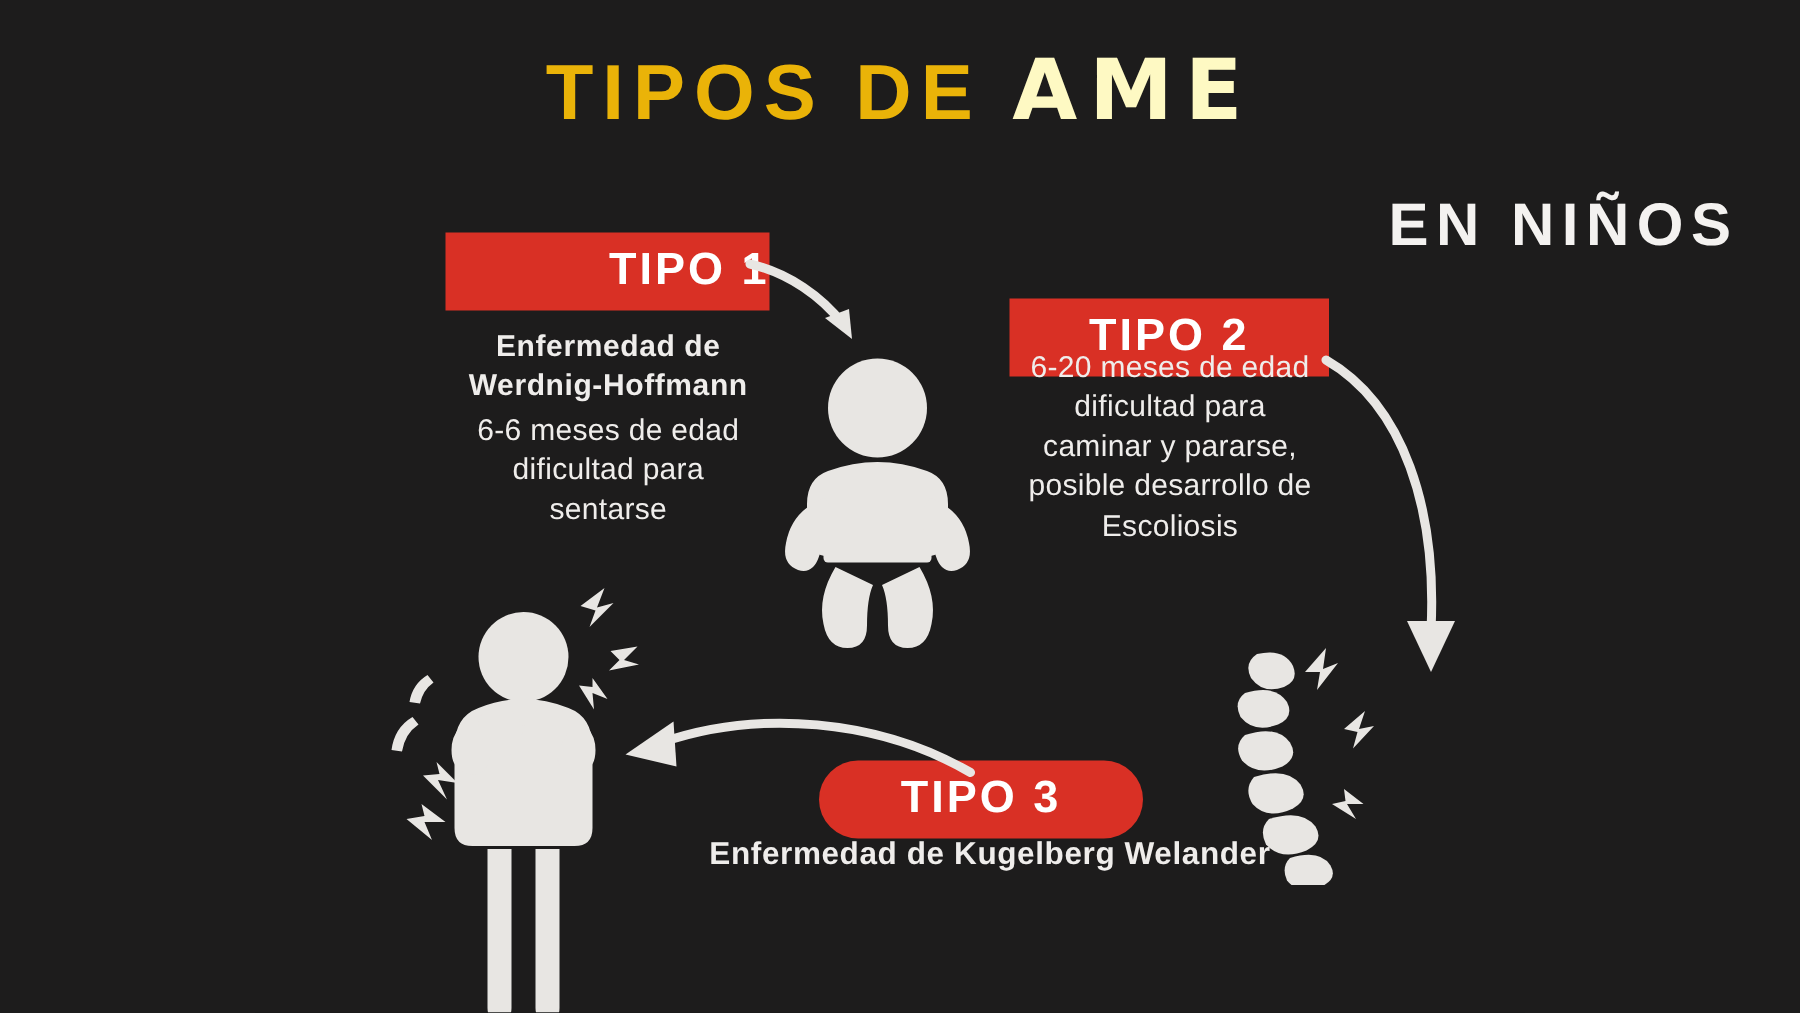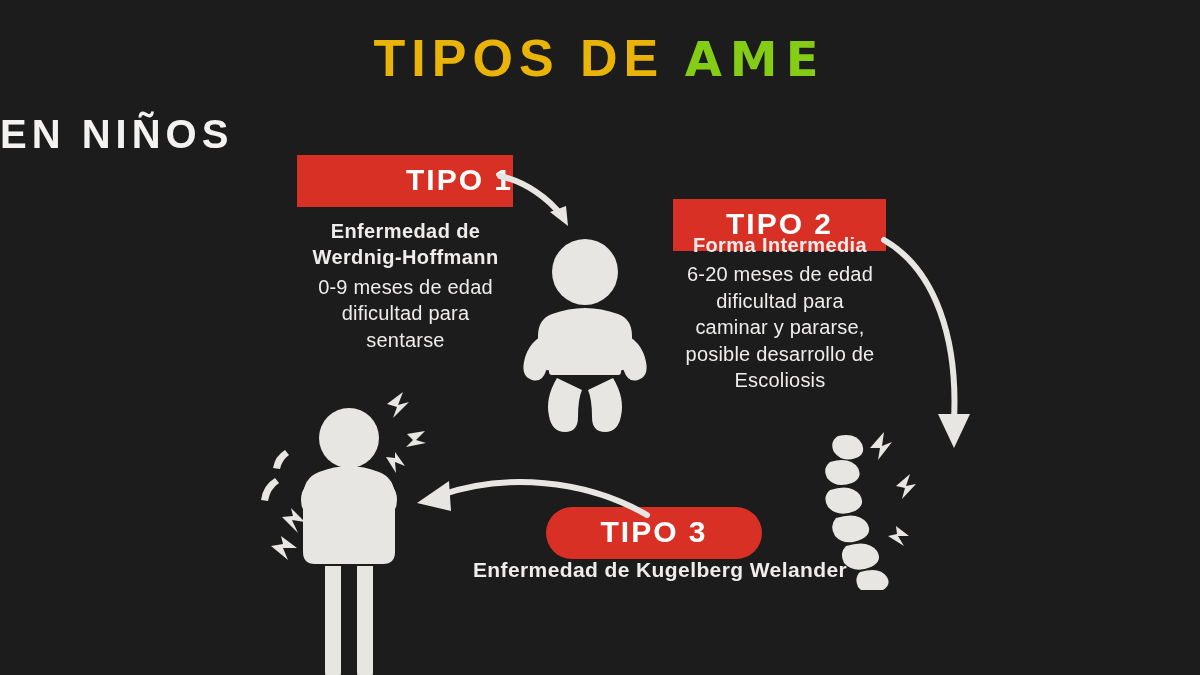--- a/index.html
+++ b/index.html
@@ -24,32 +24,32 @@
     left: 0;
     width: 1200px;
     text-align: center;
     font-size: 52px;
     font-weight: 700;
     letter-spacing: 6px;
     white-space: nowrap;
   }
   .title-line1 .plain { color: #eab308; }
   .title-line1 .accent {
-    color: #84cc16;
-    font-size: 48px;
+    color: #fef9c3;
+    font-size: 56px;
     letter-spacing: 8px;
     font-family: "DejaVu Sans", sans-serif;
     font-weight: 700;
   }
   .title-line2 {
     position: absolute;
-    top: 112px;
+    top: 128px;
     left: 0;
     width: 1159px;
-    text-align: left;
+    text-align: right;
     font-size: 40px;
     font-weight: 700;
     letter-spacing: 5px;
     color: #f4f2f0;
     white-space: nowrap;
   }
 
   
   .badge {
     position: absolute;
@@ -111,21 +111,21 @@
 
   <div class="title-line1">
     <span class="plain">TIPOS DE </span><span class="accent">AME</span>
   </div>
   <div class="title-line2">EN NIÑOS</div>
 
   <div class="badge" id="badge-1">TIPO 1</div>
   <div class="block" id="block-1">
     <span class="hd" style="white-space:pre-line">Enfermedad de
 Werdnig-Hoffmann</span>
-    <span class="bd" style="white-space:pre-line">0-9 meses de edad
+    <span class="bd" style="white-space:pre-line">6-6 meses de edad
 dificultad para
 sentarse</span>
   </div>
 
   <div class="figure" id="fig-baby">
     <svg width="170" height="200" viewBox="0 0 170 200" aria-hidden="true">
       <g fill="#e8e6e3">
         <circle cx="85" cy="36" r="33"></circle>
         <path d="M52 78 q33 -12 66 0 q14 5 14 22 l0 20 q0 15 -16 15 l-62 0 q-16 0 -16 -15 l0 -20 q0 -17 14 -22 z"></path>
         <rect x="49" y="122" width="72" height="17" rx="3"></rect>
@@ -139,21 +139,20 @@
 
   <div class="arrow" id="arrow-1">
     <svg width="90" height="70" viewBox="0 0 90 70" aria-hidden="true">
       <path d="M4 8 C 30 14, 52 30, 66 48" stroke="#e8e6e3" stroke-width="6" fill="none" stroke-linecap="round"></path>
       <path d="M72 58 L 54 44 L 70 38 Z" fill="#e8e6e3"></path>
     </svg>
   </div>
 
   <div class="badge" id="badge-2">TIPO 2</div>
   <div class="block" id="block-2">
-    <span class="hd" style="white-space:pre-line">Forma Intermedia</span>
     <span class="bd" style="white-space:pre-line">6-20 meses de edad
 dificultad para
 caminar y pararse,
 posible desarrollo de
 Escoliosis</span>
   </div>
 
   <div class="arrow" id="arrow-2">
     <svg width="110" height="250" viewBox="0 0 110 250" aria-hidden="true">
       <path d="M8 10 C 60 40, 82 110, 78 190" stroke="#e8e6e3" stroke-width="6" fill="none" stroke-linecap="round"></path>

